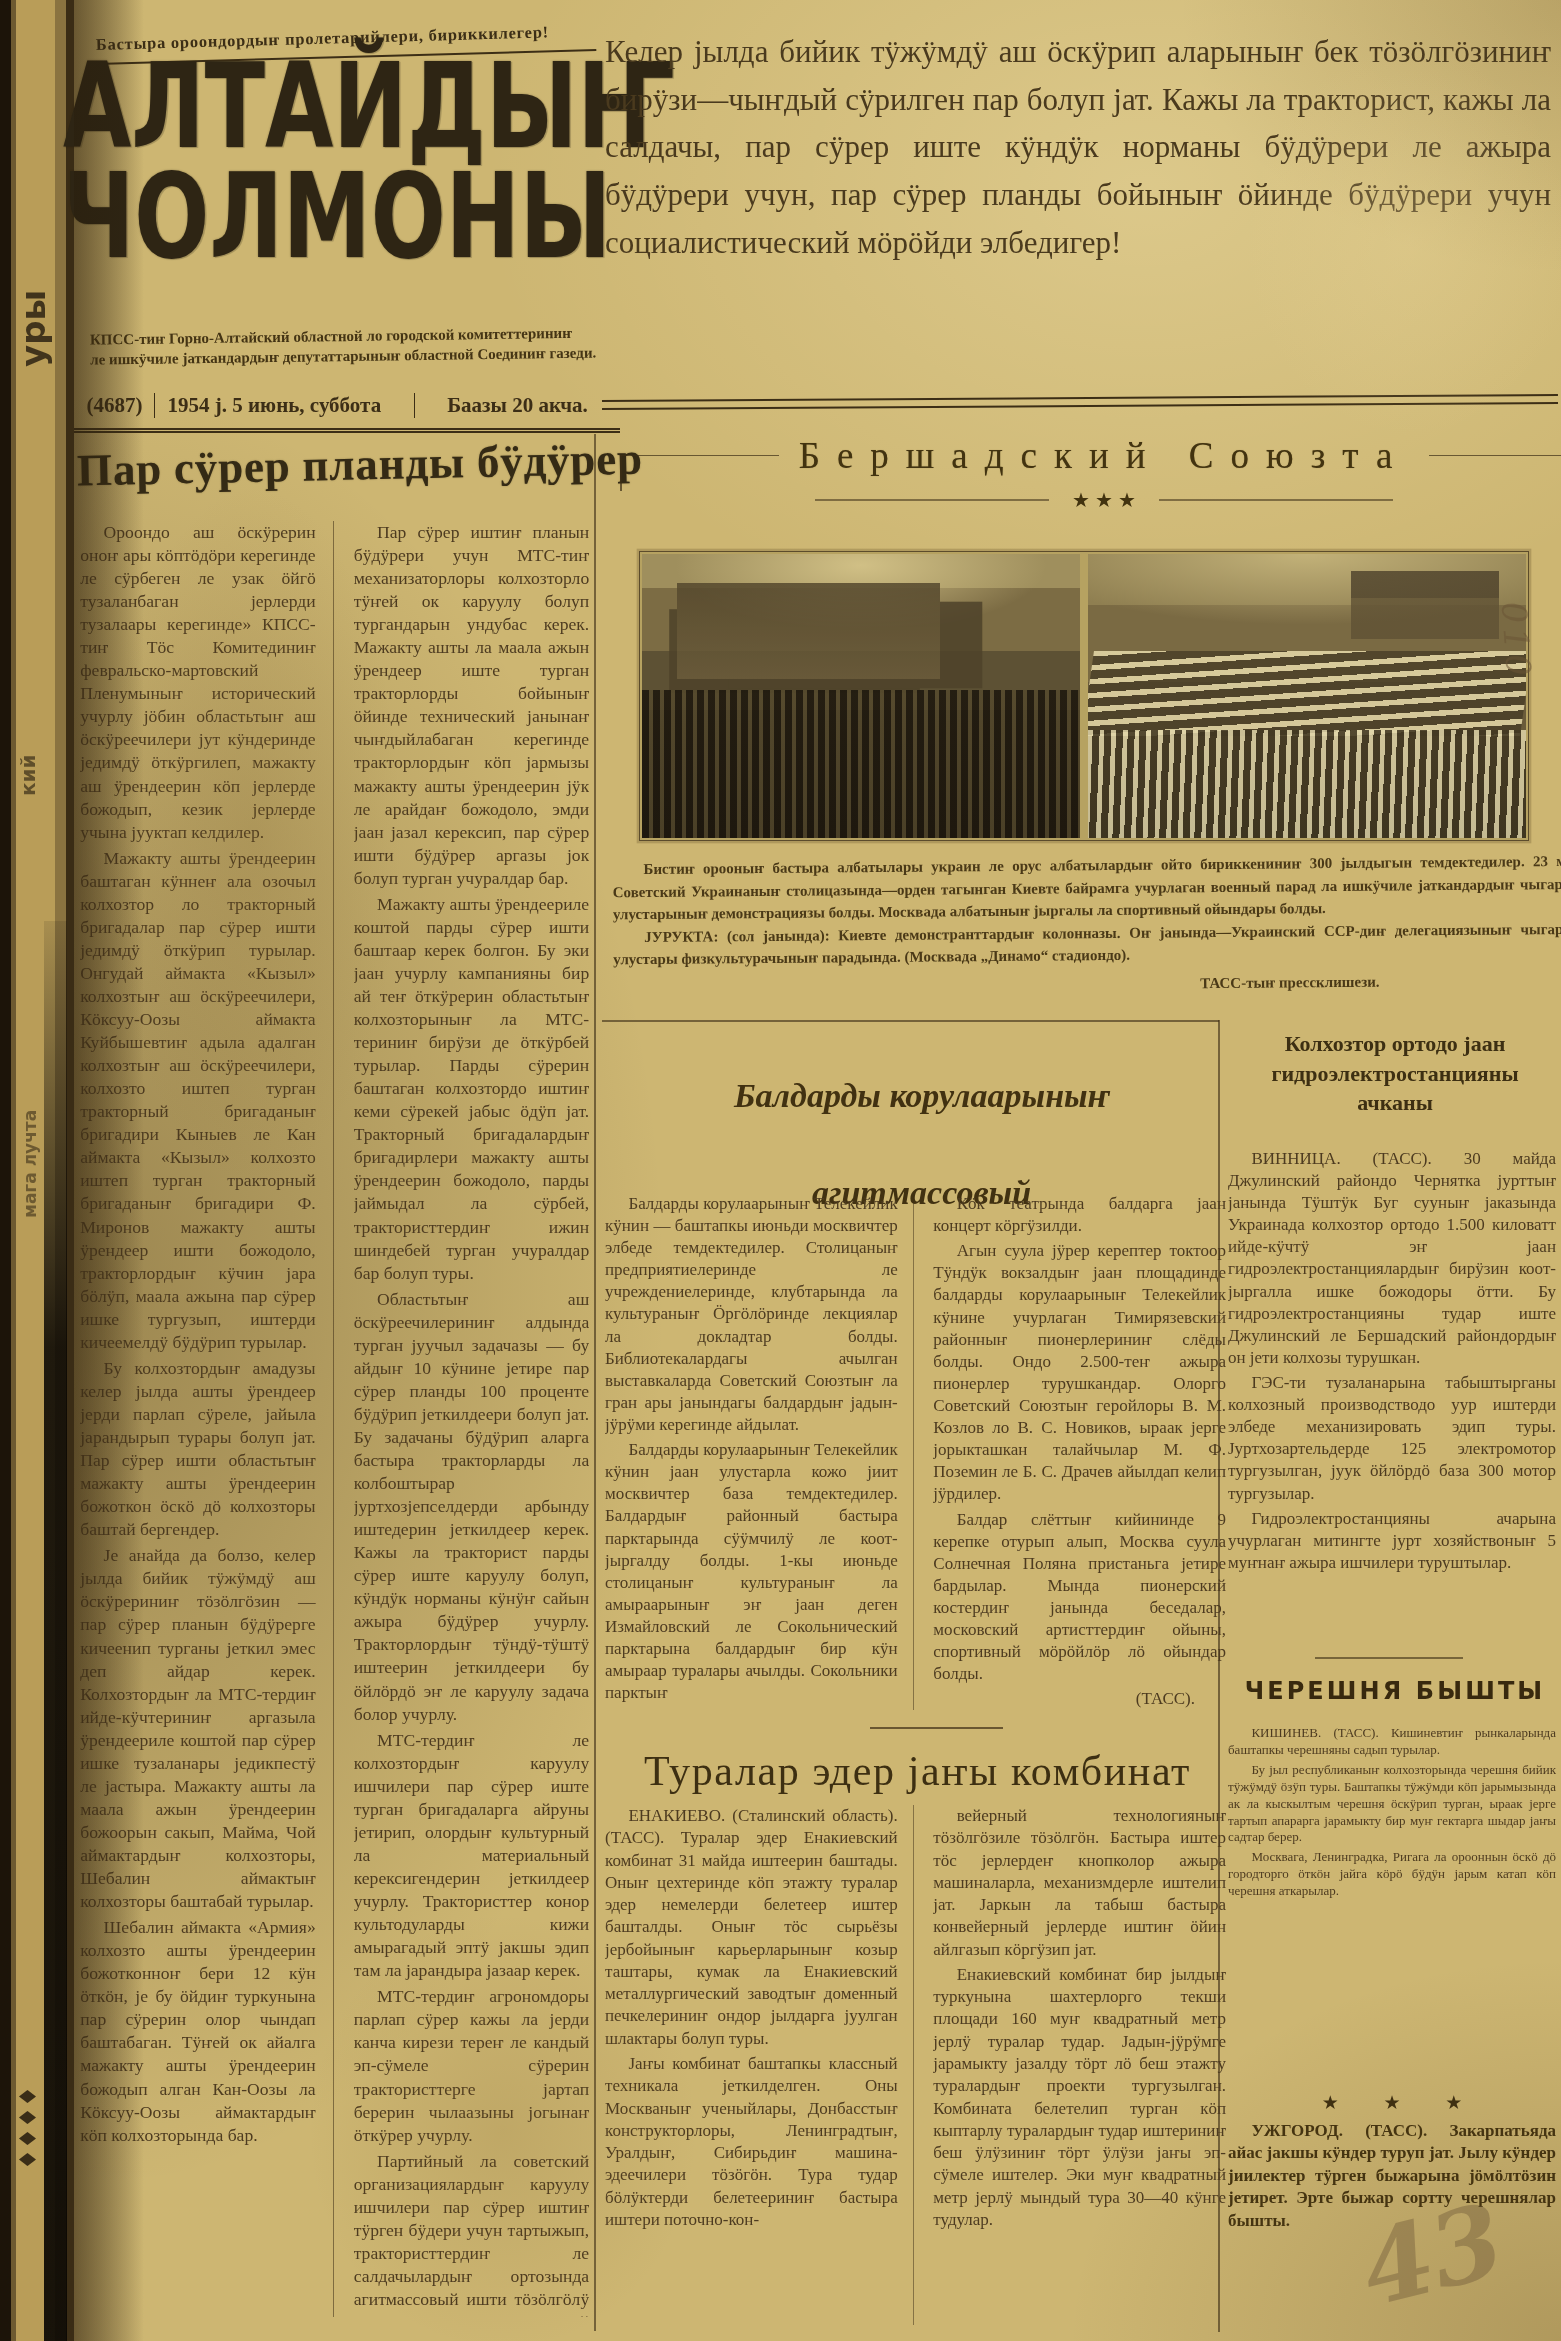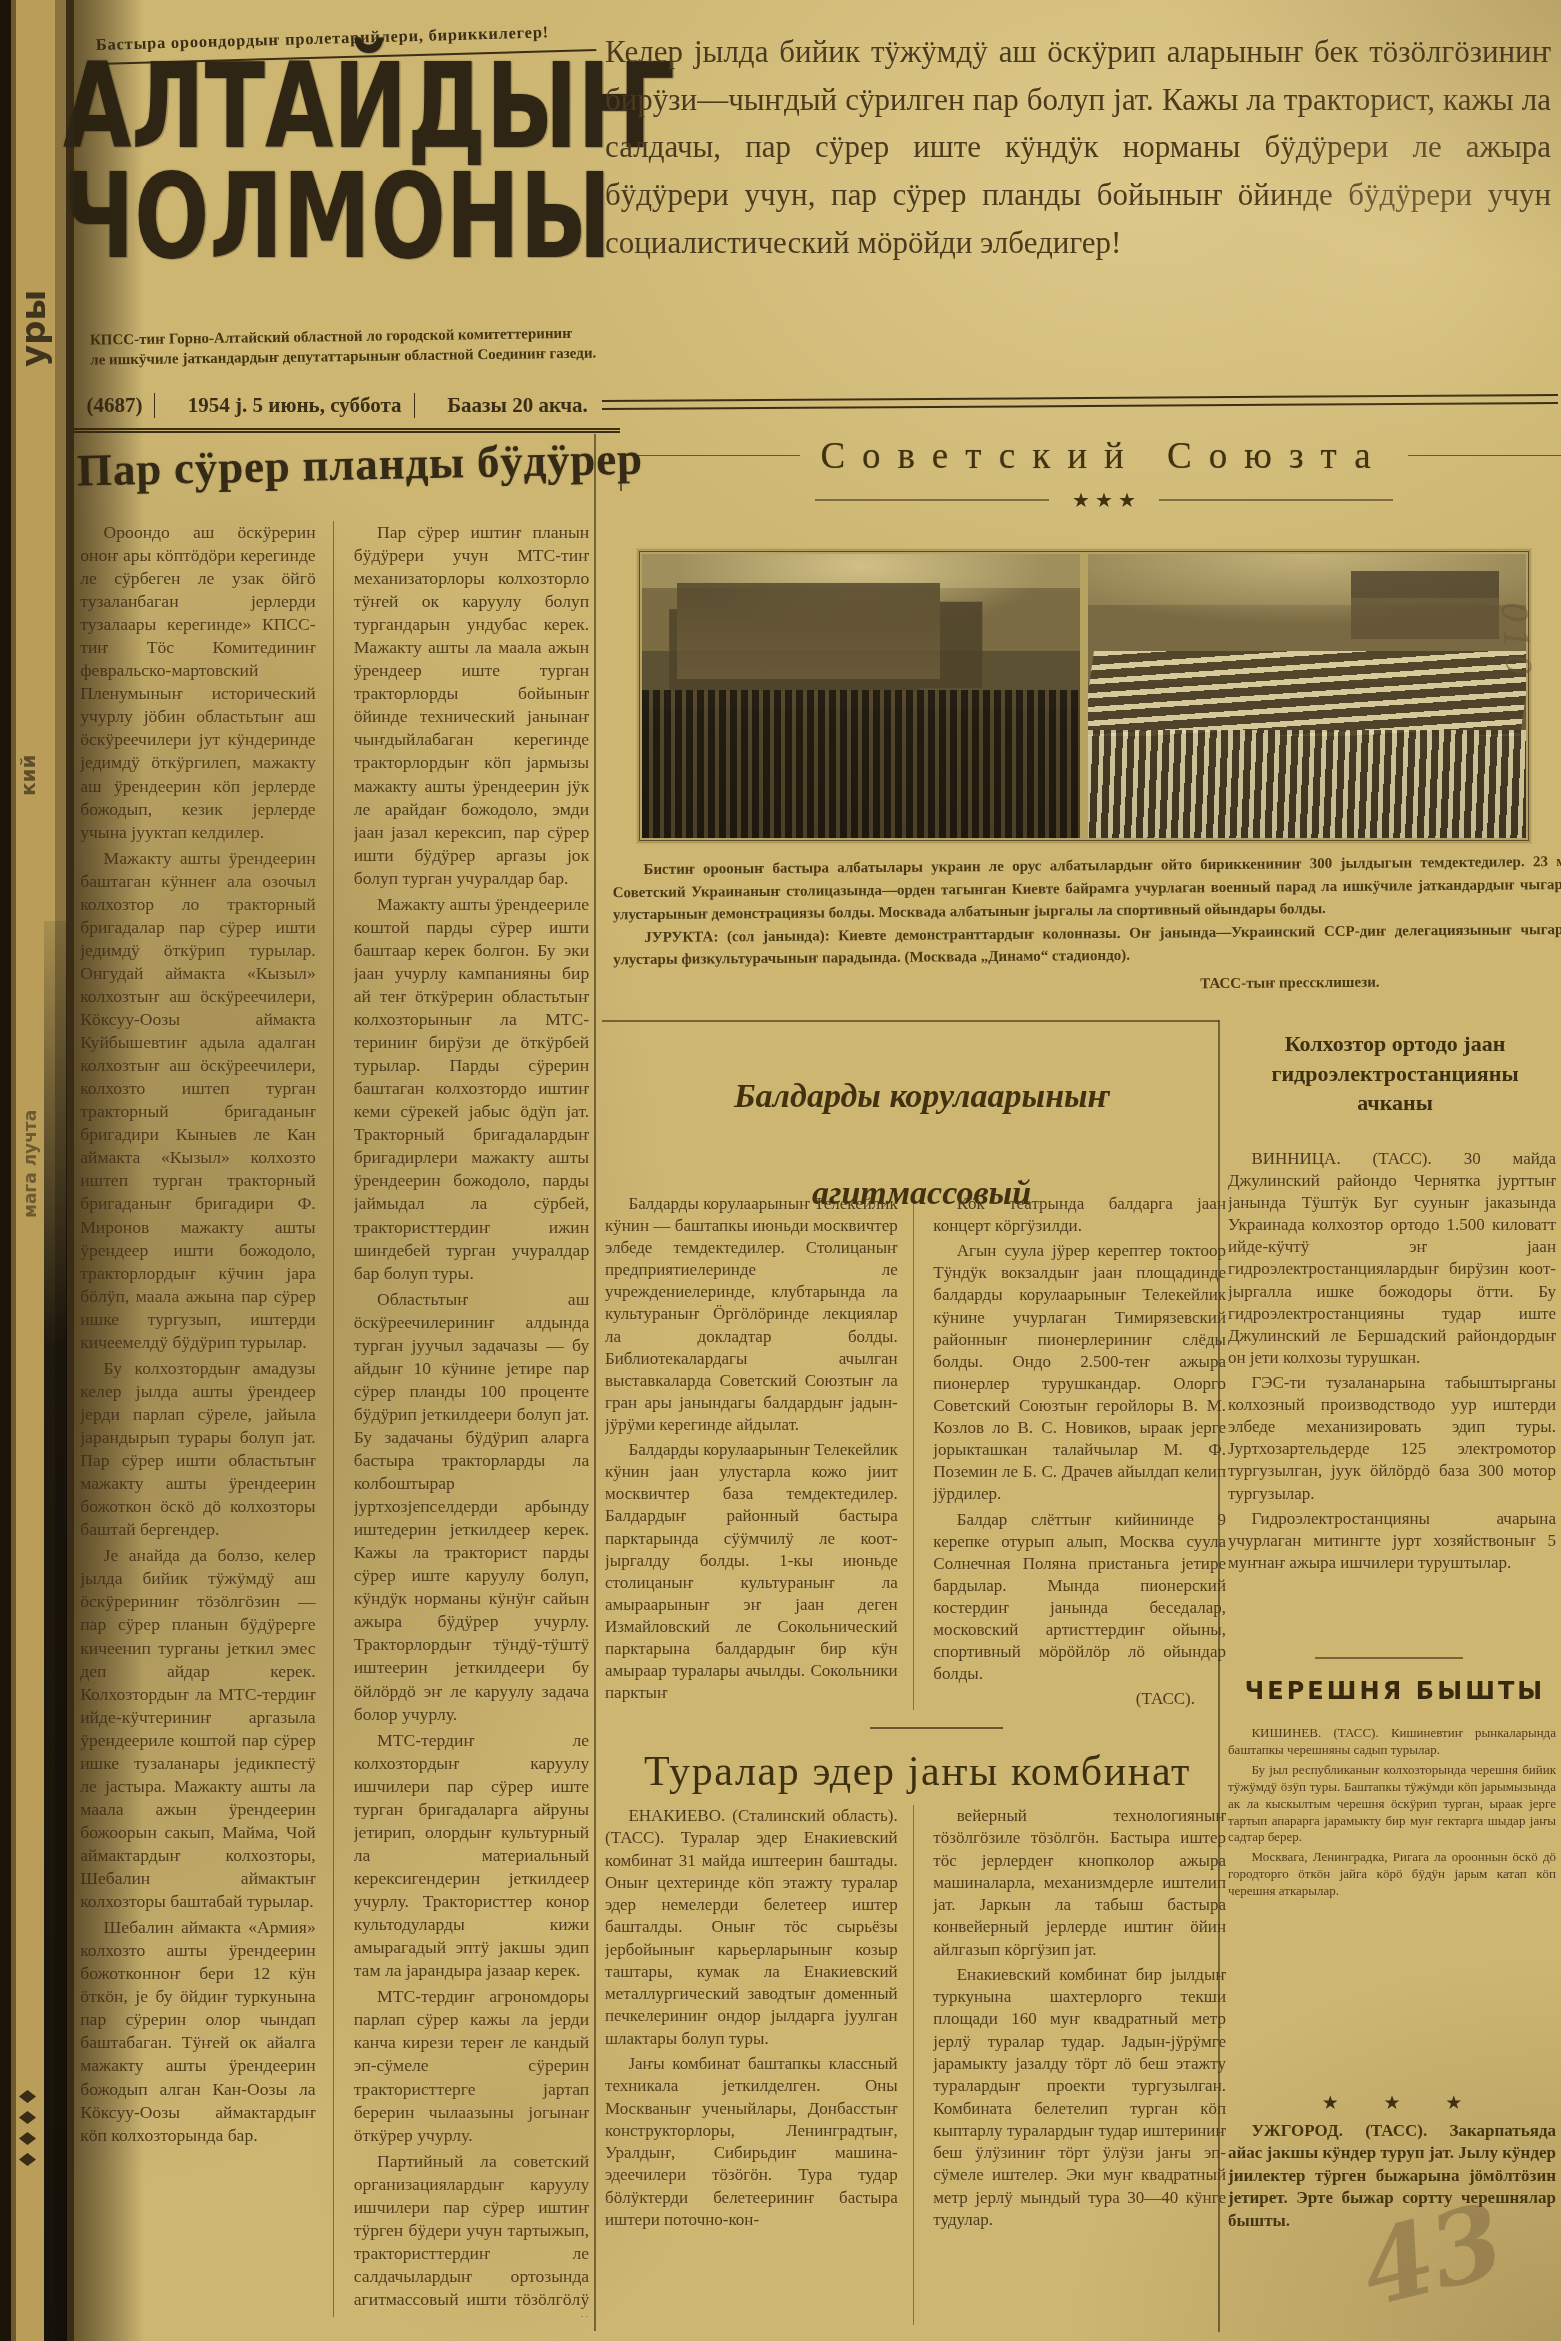--- a/index.html
+++ b/index.html
@@ -63,21 +63,21 @@
     transform:rotate(-.8deg);
   }
   .dateline{
     position:absolute;left:0px;top:383px;width:546px;height:45px;
     display:flex;align-items:center;
     border-bottom:5.5px double #3c2e16;
     font-size:21px;font-weight:bold;color:#3c2e16;
   }
   .dateline .cell{padding:0 12.5px;white-space:nowrap;}
   .dl-issue{width:55px;overflow:hidden;}
-  .dl-date{flex:1;text-align:right;border-left:1.6px solid #3c2e16;border-right:1.6px solid #3c2e16;}
+  .dl-date{flex:1;text-align:left;border-left:1.6px solid #3c2e16;border-right:1.6px solid #3c2e16;}
   .dl-price{width:180px;text-align:center;}
 
   
   .lead{
     position:absolute;left:531px;top:28px;width:946px;
     font-size:31px;line-height:1.54;color:#4a3a1e;text-align:justify;
   }
   .lead-rule{
     position:absolute;left:528px;top:397px;width:956px;height:6.2px;
     border-top:2.3px solid #3c2e16;border-bottom:2.3px solid #3c2e16;
@@ -284,21 +284,21 @@
         <p class="np">Областьтыҥ аш ӧскӱреечилериниҥ алдында турган јуучыл задачазы — бу айдыҥ 10 кӱнине јетире пар сӱрер планды 100 проценте бӱдӱрип јеткилдеери болуп јат. Бу задачаны бӱдӱрип аларга бастыра тракторларды ла колбоштырар јуртхозјепселдерди арбынду иштедерин јеткилдеер керек. Кажы ла тракторист парды сӱрер иште каруулу болуп, кӱндӱк норманы кӱнӱҥ сайын ажыра бӱдӱрер учурлу. Тракторлордыҥ тӱндӱ-тӱштӱ иштеерин јеткилдеери бу ӧйлӧрдӧ эҥ ле каруулу задача болор учурлу.</p>
         <p class="np">МТС-тердиҥ ле колхозтордыҥ каруулу ишчилери пар сӱрер иште турган бригадаларга айруны јетирип, олордыҥ культурный ла материальный керексигендерин јеткилдеер учурлу. Трактористтер конор культодуларды кижи амырагадый эптӱ јакшы эдип там ла јарандыра јазаар керек.</p>
         <p class="np">МТС-тердиҥ агрономдоры парлап сӱрер кажы ла јерди канча кирези тереҥ ле кандый эп-сӱмеле сӱрерин трактористтерге јартап берерин чылаазыны јогынаҥ ӧткӱрер учурлу.</p>
         <p class="np">Партийный ла советский организациялардыҥ каруулу ишчилери пар сӱрер иштиҥ тӱрген бӱдери учун тартыжып, трактористтердиҥ ле салдачылардыҥ ортозында агитмассовый ишти тӧзӧлгӧлӱ ӧткӱрип, социалистический мӧрӧйди элбеде тӧзӧӧр учурлу.</p>
       </div>
     </div>
 
     <div class="sov-head">
       <div class="sov-row">
         <span class="sov-line l"></span>
-        <span class="sov-title">Советский Союзта</span>
+        <span class="sov-title">Бершадский Союзта</span>
         <span class="sov-line r"></span>
       </div>
       <div class="sov-stars">
         <span class="sline"></span>
         <span>★ ★ ★</span>
         <span class="sline"></span>
       </div>
     </div>
 
     <div class="photo">

